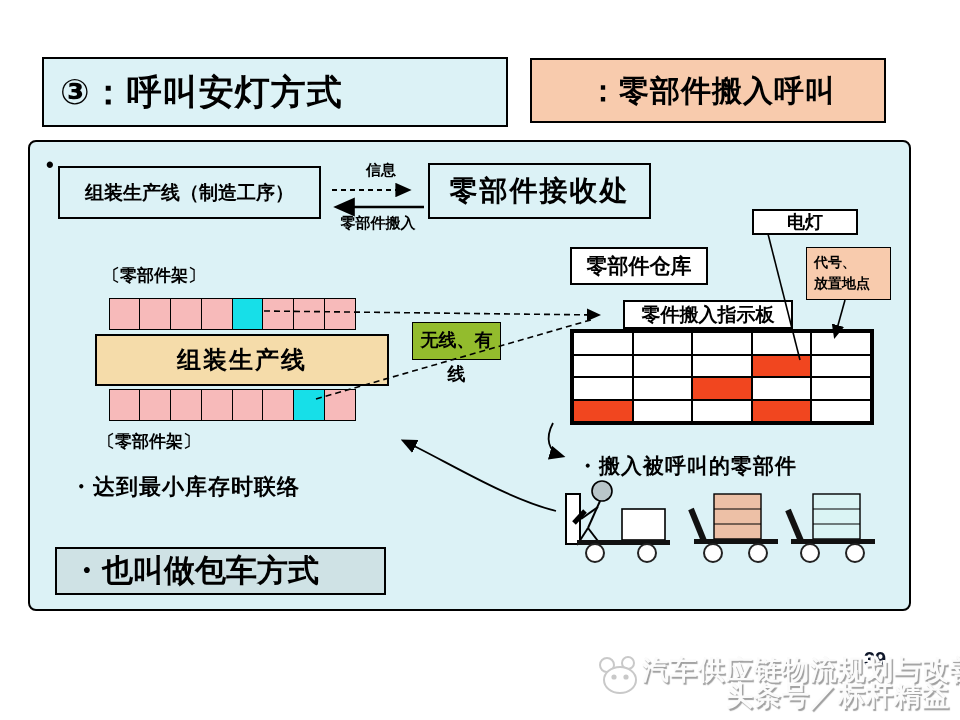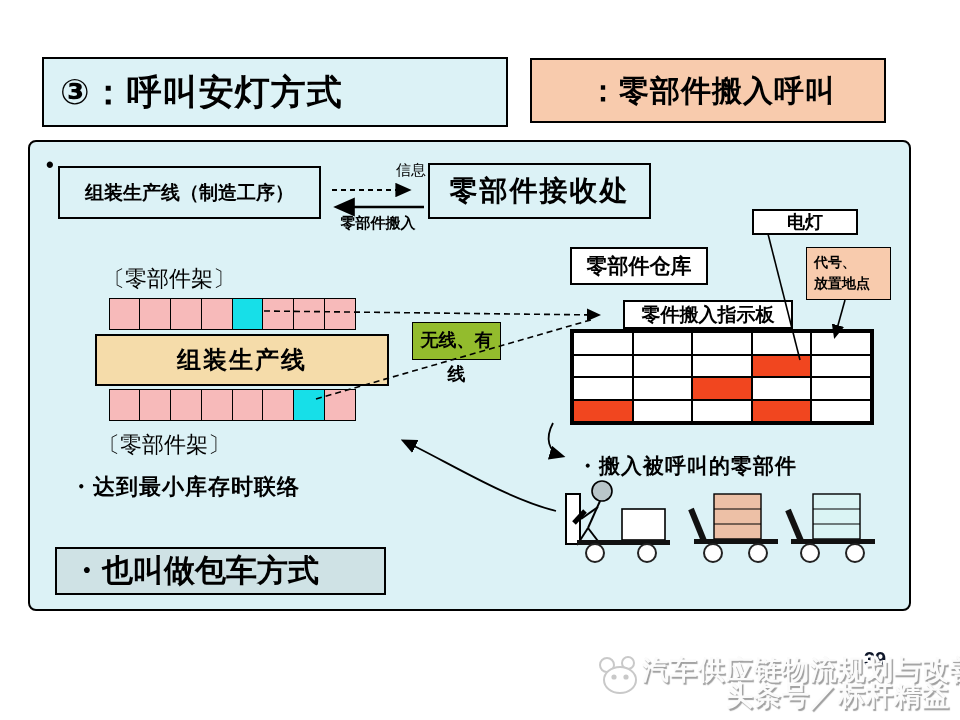--- a/index.html
+++ b/index.html
@@ -31,21 +31,21 @@
   .bullet-dot{left:46px;top:152px;font-size:22px;font-weight:bold;}
   .box{border:2px solid #000;text-align:center;font-weight:bold;}
   .asm-box{
     left:58px;top:166px;width:263px;height:53px;background:var(--cyan-bg);
     font-size:19px;line-height:49px;
   }
   .recv-box{
     left:428px;top:163px;width:223px;height:56px;background:var(--cyan-bg);
     font-size:28px;line-height:52px;letter-spacing:2px;
   }
-  .info-label{left:336px;top:161px;width:90px;font-size:15px;font-weight:normal;text-align:right;}
+  .info-label{left:336px;top:161px;width:90px;font-size:15px;font-weight:bold;text-align:center;}
   .carryin-label{left:328px;top:214px;width:100px;font-size:15px;font-weight:bold;text-align:center;}
   .lamp-box{
     left:752px;top:209px;width:106px;height:26px;background:#fff;
     font-size:18px;line-height:22px;
   }
   .warehouse-box{
     left:570px;top:247px;width:138px;height:38px;background:#fff;
     font-size:21px;line-height:34px;
   }
   .code-box{
@@ -57,21 +57,21 @@
     left:623px;top:300px;width:170px;height:29px;background:#fff;
     font-size:19px;line-height:26px;
   }
   .board-grid{
     left:570px;top:329px;width:304px;height:96px;
     border:3px solid #000;background:#fff;display:grid;
     grid-template-columns:repeat(5,1fr);grid-template-rows:repeat(4,1fr);
   }
   .board-cell{border:1px solid #000;background:#fff;}
   .board-cell.red{background:var(--red-cell);}
-  .rack-label{font-size:22px;font-weight:normal;}
+  .rack-label{font-size:17px;font-weight:bold;}
   .rack{display:flex;height:32px;width:246px;}
   .rack-top{left:110px;top:298px;}
   .rack-bottom{left:110px;top:389px;}
   .rack-cell{flex:1;border:1.5px solid #000;margin-left:-1.5px;}
   .rack-cell.pink{background:var(--pink-cell);}
   .rack-cell.cyan{background:var(--cyan-cell);}
   .line-strip{
     left:95px;top:334px;width:294px;height:52px;background:var(--tan);
     font-size:24px;line-height:48px;letter-spacing:2px;
   }

